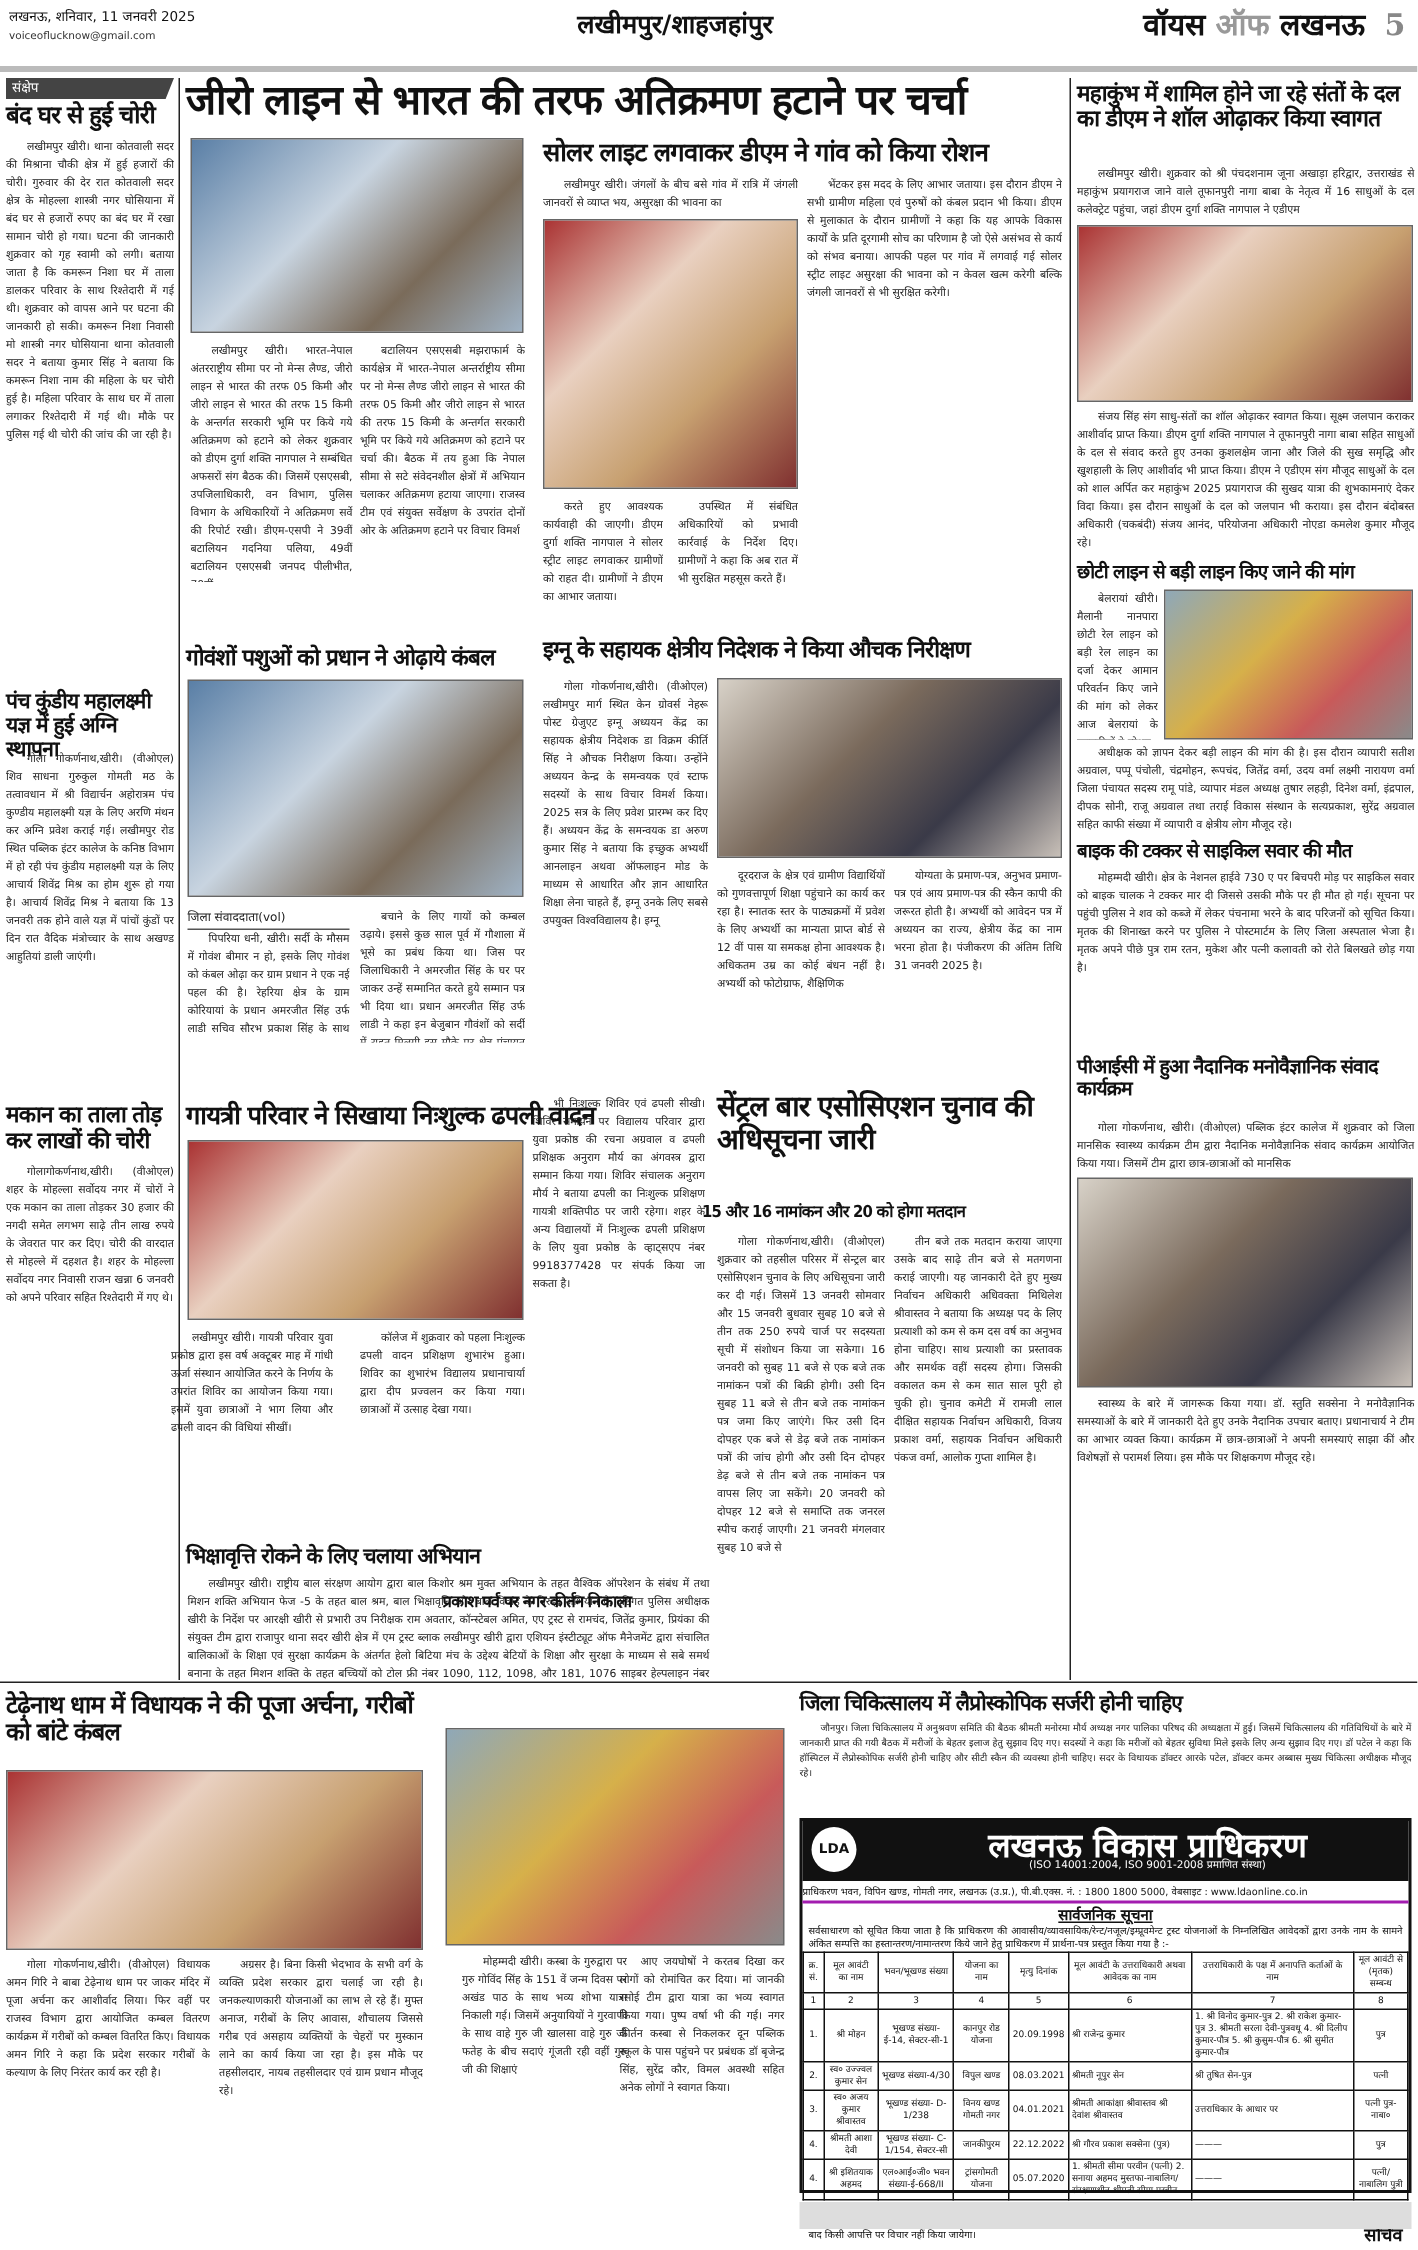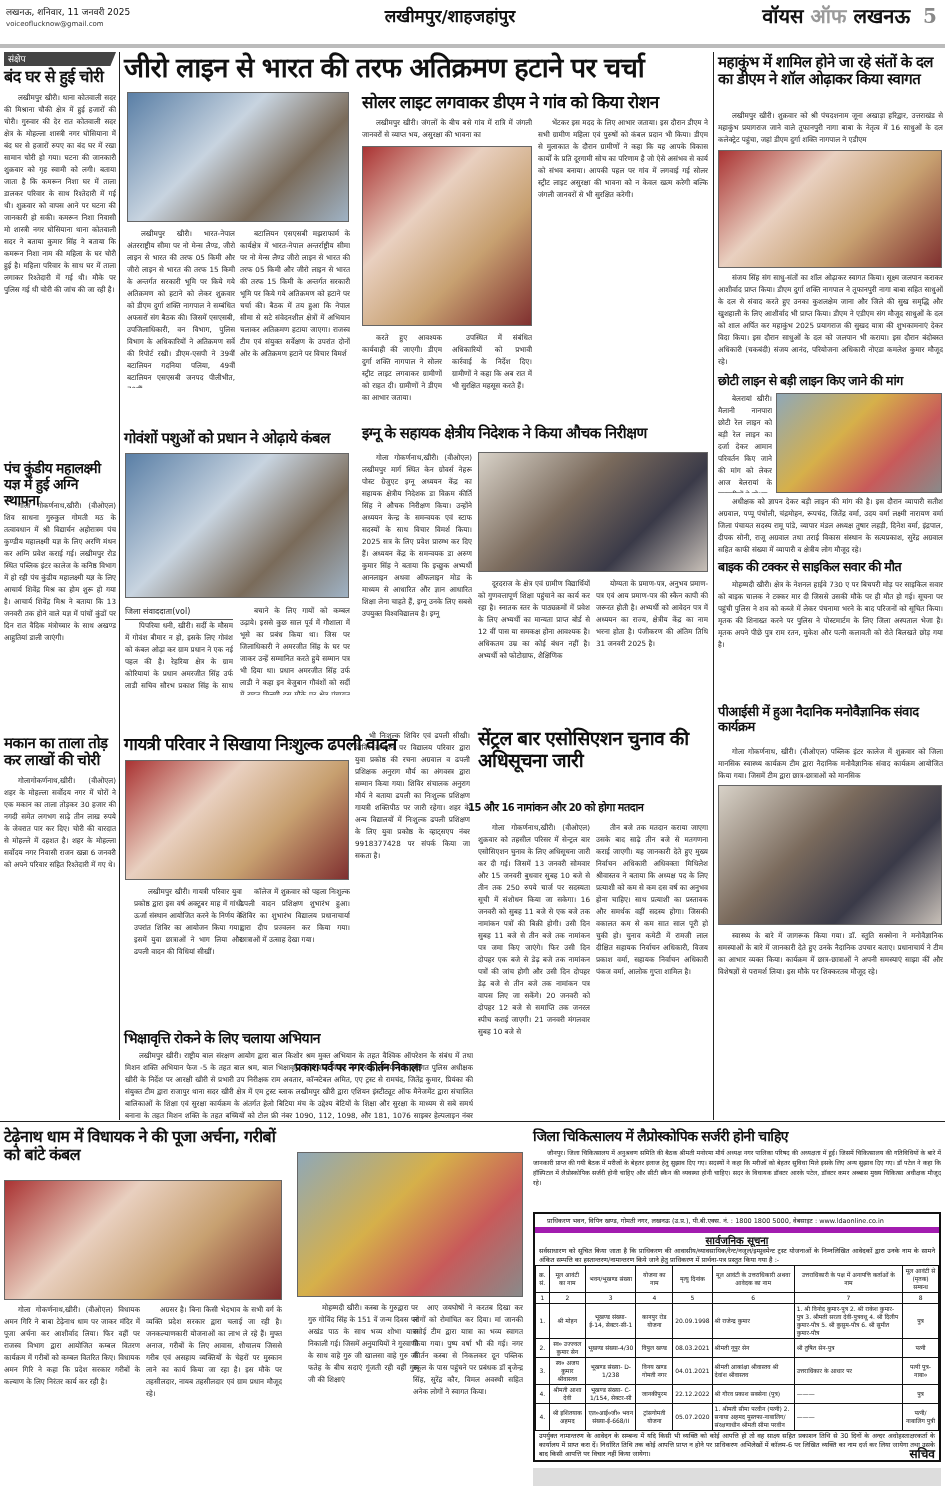--- a/index.html
+++ b/index.html
@@ -23,21 +23,21 @@
 .photo.red{background:linear-gradient(135deg,#a33,#e9d0c0 35%,#c7a070 65%,#803030)}
 .photo.class{background:linear-gradient(135deg,#d8d2c8,#7a6a5c 40%,#3a3a48 70%,#c8c0b8)}
 .photo.street{background:linear-gradient(135deg,#8fa8b8,#d6b04a 40%,#c85a5a 70%,#8a8a8a)}
 .sankshep{left:4px;top:52px;width:112px;height:14px;background:#444;color:#fff;font-size:9px;padding-left:4px;line-height:14px;clip-path:polygon(0 0,100% 0,95% 100%,0 100%)}
 .caption{font-size:8px;color:#222;border-bottom:1px solid #555;padding-bottom:3px}
 .ad{left:533px;top:1212px;width:408px;height:250px;border:2px solid #111;background:#fff}
 .ad-top{height:40px;background:#111;color:#fff;position:relative}
 .ad-logo{position:absolute;left:6px;top:4px;width:30px;height:30px;border-radius:50%;background:#fff;color:#111;font-size:9px;font-weight:bold;text-align:center;line-height:30px}
 .ad-title{position:absolute;left:60px;top:0;width:340px;text-align:center;font-size:22px;font-weight:bold;font-family:"DejaVu Serif",serif}
 .ad-iso{position:absolute;left:60px;top:24px;width:340px;text-align:center;font-size:7px}
-.ad-addr{font-size:6.5px;padding:2px 12px;border-bottom:6px solid #a21caf;white-space:nowrap;overflow:hidden}
+.ad-addr{font-size:6.5px;padding:2px 0;border-bottom:2px solid #a21caf;white-space:nowrap;overflow:hidden}
 .ad-notice{text-align:center;font-size:10px;font-weight:bold;text-decoration:underline}
 .ad-intro{font-size:6.5px;line-height:9px;padding:0 4px;text-align:justify}
 table.ad-t{border-collapse:collapse;width:100%;font-size:6px;line-height:8px}
 table.ad-t td,table.ad-t th{border:1px solid #111;padding:1px 2px;text-align:center;font-weight:normal;vertical-align:middle}
 .ad-foot{font-size:6.5px;line-height:9px;padding:1px 4px;text-align:justify}
 .ad-sign{float:right;font-size:12px;font-weight:bold}
 .bottom-bar{left:533px;top:1468px;width:408px;height:18px;background:#ddd}
 </style>
 </head>
 <body>
@@ -141,26 +141,26 @@
 <div class="abs body" style="left:718px;top:579px;width:225px;height:122px">
     <p>मोहम्मदी खीरी। क्षेत्र के नेशनल हाईवे 730 ए पर बिचपरी मोड़ पर साइकिल सवार को बाइक चालक ने टक्कर मार दी जिससे उसकी मौके पर ही मौत हो गई। सूचना पर पहुंची पुलिस ने शव को कब्जे में लेकर पंचनामा भरने के बाद परिजनों को सूचित किया। मृतक की शिनाख्त करने पर पुलिस ने पोस्टमार्टम के लिए जिला अस्पताल भेजा है। मृतक अपने पीछे पुत्र राम रतन, मुकेश और पत्नी कलावती को रोते बिलखते छोड़ गया है।</p>
   </div>
 
 <div class="abs head" style="left:718px;top:705px;width:225px;font-size:13px">पीआईसी में हुआ नैदानिक मनोवैज्ञानिक संवाद कार्यक्रम</div>
 <div class="abs body" style="left:718px;top:746px;width:225px;height:36px">
     <p>गोला गोकर्णनाथ, खीरी। (वीओएल) पब्लिक इंटर कालेज में शुक्रवार को जिला मानसिक स्वास्थ्य कार्यक्रम टीम द्वारा नैदानिक मनोवैज्ञानिक संवाद कार्यक्रम आयोजित किया गया। जिसमें टीम द्वारा छात्र-छात्राओं को मानसिक</p>
   </div>
 <div class="abs photo class" style="left:718px;top:785px;width:224px;height:140px"></div>
 <div class="abs body" style="left:718px;top:930px;width:225px;height:190px">
-    <p>स्वास्थ्य के बारे में जागरूक किया गया। डॉ. स्तुति सक्सेना ने मनोवैज्ञानिक समस्याओं के बारे में जानकारी देते हुए उनके नैदानिक उपचार बताए। प्रधानाचार्य ने टीम का आभार व्यक्त किया। कार्यक्रम में छात्र-छात्राओं ने अपनी समस्याएं साझा कीं और विशेषज्ञों से परामर्श लिया। इस मौके पर शिक्करतब मौजूद रहे।</p>
+    <p>स्वास्थ्य के बारे में जागरूक किया गया। डॉ. स्तुति सक्सेना ने मनोवैज्ञानिक समस्याओं के बारे में जानकारी देते हुए उनके नैदानिक उपचार बताए। प्रधानाचार्य ने टीम का आभार व्यक्त किया। कार्यक्रम में छात्र-छात्राओं ने अपनी समस्याएं साझा कीं और विशेषज्ञों से परामर्श लिया। इस मौके पर शिक्षकगण मौजूद रहे।</p>
   </div>
 
 <div class="abs head" style="left:124px;top:735px;width:360px;font-size:17px">गायत्री परिवार ने सिखाया निःशुल्क ढपली वादन</div>
 <div class="abs photo red" style="left:125px;top:760px;width:224px;height:120px"></div>
-<div class="abs body" style="left:134px;top:886px;width:108px;height:140px">
+<div class="abs body" style="left:114px;top:886px;width:108px;height:140px">
     <p>लखीमपुर खीरी। गायत्री परिवार युवा प्रकोष्ठ द्वारा इस वर्ष अक्टूबर माह में गांधी ऊर्जा संस्थान आयोजित करने के निर्णय के उपरांत शिविर का आयोजन किया गया। इसमें युवा छात्राओं ने भाग लिया और ढपली वादन की विधियां सीखीं।</p>
   </div>
 <div class="abs body" style="left:240px;top:886px;width:110px;height:140px">
     <p>कॉलेज में शुक्रवार को पहला निःशुल्क ढपली वादन प्रशिक्षण शुभारंभ हुआ। शिविर का शुभारंभ विद्यालय प्रधानाचार्या द्वारा दीप प्रज्वलन कर किया गया। छात्राओं में उत्साह देखा गया।</p>
   </div>
 <div class="abs body" style="left:355px;top:730px;width:115px;height:296px">
     <p>भी निःशुल्क शिविर एवं ढपली सीखी। शिविर समापन पर विद्यालय परिवार द्वारा युवा प्रकोष्ठ की रचना अग्रवाल व ढपली प्रशिक्षक अनुराग मौर्य का अंगवस्त्र द्वारा सम्मान किया गया। शिविर संचालक अनुराग मौर्य ने बताया ढपली का निःशुल्क प्रशिक्षण गायत्री शक्तिपीठ पर जारी रहेगा। शहर के अन्य विद्यालयों में निःशुल्क ढपली प्रशिक्षण के लिए युवा प्रकोष्ठ के व्हाट्सएप नंबर 9918377428 पर संपर्क किया जा सकता है।</p>
   </div>
 
 <div class="abs head light" style="left:478px;top:728px;width:230px;font-size:19px">सेंट्रल बार एसोसिएशन चुनाव की अधिसूचना जारी</div>
@@ -194,20 +194,25 @@
 <div class="abs body" style="left:413px;top:1302px;width:110px;height:192px">
     <p>आए जयघोषों ने करतब दिखा कर लोगों को रोमांचित कर दिया। मां जानकी रसोई टीम द्वारा यात्रा का भव्य स्वागत किया गया। पुष्प वर्षा भी की गई। नगर कीर्तन कस्बा से निकलकर दून पब्लिक स्कूल के पास पहुंचने पर प्रबंधक डॉ बृजेन्द्र सिंह, सुरेंद्र कौर, विमल अवस्थी सहित अनेक लोगों ने स्वागत किया।</p>
   </div>
 
 <div class="abs head" style="left:533px;top:1128px;width:410px;font-size:14px">जिला चिकित्सालय में लैप्रोस्कोपिक सर्जरी होनी चाहिए</div>
 <div class="abs body" style="left:533px;top:1148px;width:408px;height:60px;font-size:6.3px;line-height:10px">
     <p>जौनपुर। जिला चिकित्सालय में अनुश्रवण समिति की बैठक श्रीमती मनोरमा मौर्य अध्यक्ष नगर पालिका परिषद की अध्यक्षता में हुई। जिसमें चिकित्सालय की गतिविधियों के बारे में जानकारी प्राप्त की गयी बैठक में मरीजों के बेहतर इलाज हेतु सुझाव दिए गए। सदस्यों ने कहा कि मरीजों को बेहतर सुविधा मिले इसके लिए अन्य सुझाव दिए गए। डॉ पटेल ने कहा कि हॉस्पिटल में लैप्रोस्कोपिक सर्जरी होनी चाहिए और सीटी स्कैन की व्यवस्था होनी चाहिए। सदर के विधायक डॉक्टर आरके पटेल, डॉक्टर कमर अब्बास मुख्य चिकित्सा अधीक्षक मौजूद रहे।</p>
   </div>
 
 <div class="abs ad">
+  <div class="ad-top">
+    <div class="ad-logo">LDA</div>
+    <div class="ad-title">लखनऊ विकास प्राधिकरण</div>
+    <div class="ad-iso">(ISO 14001:2004, ISO 9001-2008 प्रमाणित संस्था)</div>
+  </div>
   <div class="ad-addr">प्राधिकरण भवन, विपिन खण्ड, गोमती नगर, लखनऊ (उ.प्र.), पी.बी.एक्स. नं. : 1800 1800 5000, वेबसाइट : www.ldaonline.co.in</div>
   <div class="ad-notice">सार्वजनिक सूचना</div>
   <div class="ad-intro">सर्वसाधारण को सूचित किया जाता है कि प्राधिकरण की आवासीय/व्यावसायिक/रेन्ट/नजूल/इम्प्रूवमेन्ट ट्रस्ट योजनाओं के निम्नलिखित आवेदकों द्वारा उनके नाम के सामने अंकित सम्पत्ति का हस्तान्तरण/नामान्तरण किये जाने हेतु प्राधिकरण में प्रार्थना-पत्र प्रस्तुत किया गया है :-</div>
   <table class="ad-t">
     <thead>
       <tr>
         <th>क्र. सं.</th>
         <th>मूल आवंटी का नाम</th>
         <th>भवन/भूखण्ड संख्या</th>
         <th>योजना का नाम</th>

